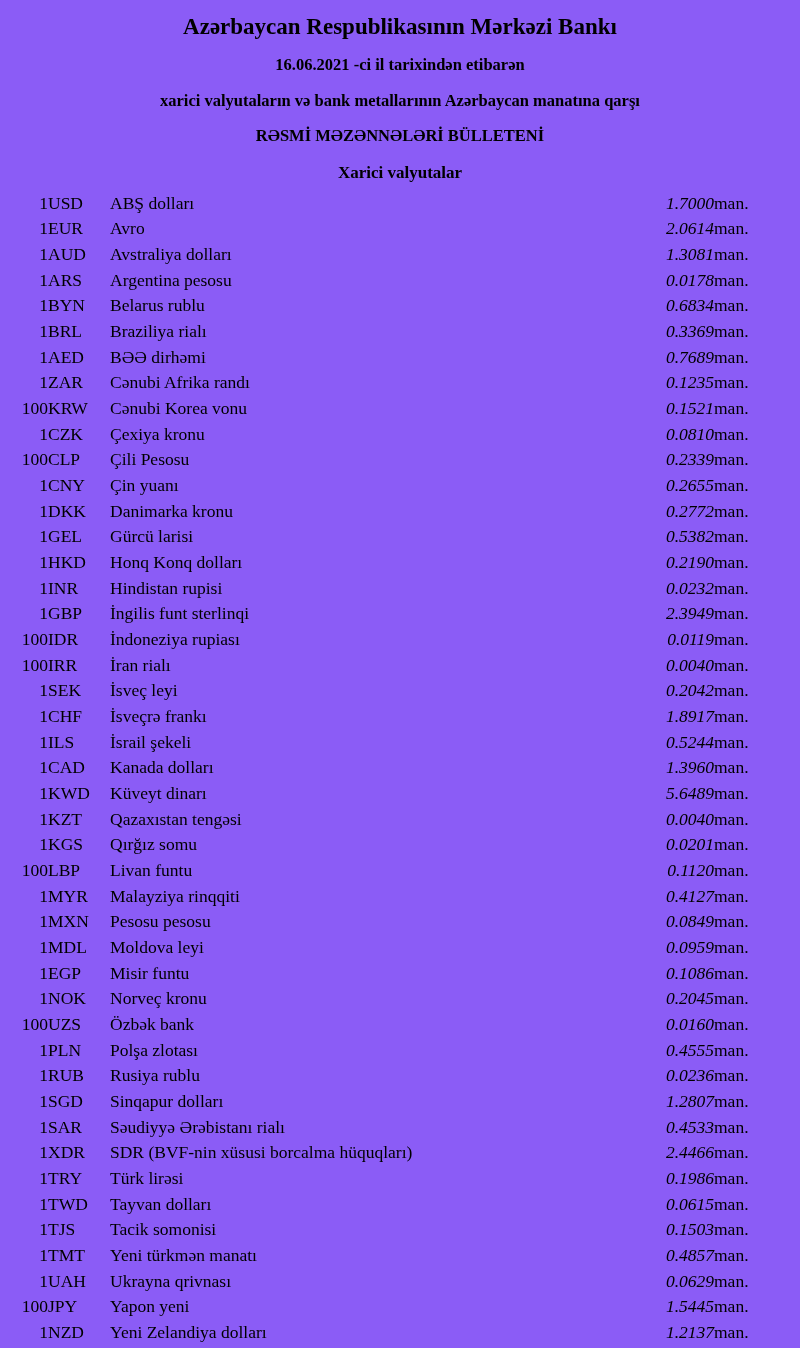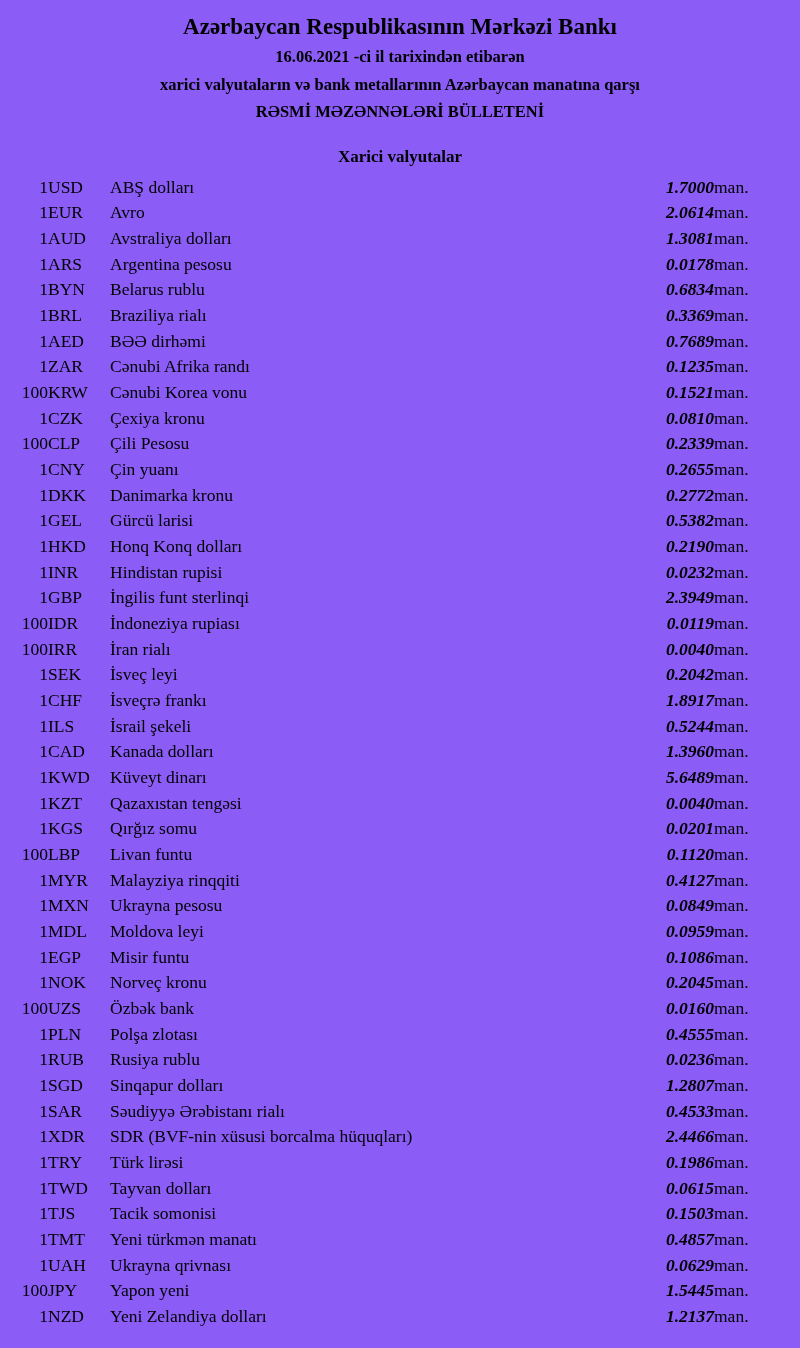--- a/index.html
+++ b/index.html
@@ -25,27 +25,27 @@
   .bank-title {
     font-size: 23px;
     font-weight: bold;
     margin: 0;
     line-height: 32px;
   }
   .header-line {
     font-size: 16.5px;
     font-weight: bold;
     line-height: 27.5px;
-    margin: 0;
+    margin: 8px;
   }
   .section-title {
     text-align: center;
     font-size: 17px;
     font-weight: bold;
-    margin: 18px 0 0 0;
+    margin: 10px 0 0 0;
     line-height: 26px;
   }
   .rates-table {
     margin-top: 7px;
   }
   .rate-row {
     display: flex;
     align-items: baseline;
     height: 25.68px;
     padding-right: 30px;
@@ -63,21 +63,21 @@
   }
   .col-name {
     flex: 1 1 auto;
     padding-left: 2px;
     white-space: nowrap;
     overflow: hidden;
   }
   .col-rate {
     width: 80px;
     text-align: right;
-    font-weight: bold;
+    font-weight: normal;
     font-style: italic;
     flex: 0 0 auto;
   }
   .col-unit {
     width: 56px;
     box-sizing: border-box;
     text-align: left;
     flex: 0 0 auto;
   }
 </style>
@@ -315,21 +315,21 @@
       <span class="col-qty">1</span>
       <span class="col-code">MYR</span>
       <span class="col-name">Malayziya rinqqiti</span>
       <span class="col-rate">0.4127</span>
       <span class="col-unit">man.</span>
     </div>
 
     <div class="rate-row">
       <span class="col-qty">1</span>
       <span class="col-code">MXN</span>
-      <span class="col-name">Ukrayna pesosu</span>
+      <span class="col-name">Pesosu pesosu</span>
       <span class="col-rate">0.0849</span>
       <span class="col-unit">man.</span>
     </div>
 
     <div class="rate-row">
       <span class="col-qty">1</span>
       <span class="col-code">MDL</span>
       <span class="col-name">Moldova leyi</span>
       <span class="col-rate">0.0959</span>
       <span class="col-unit">man.</span>

